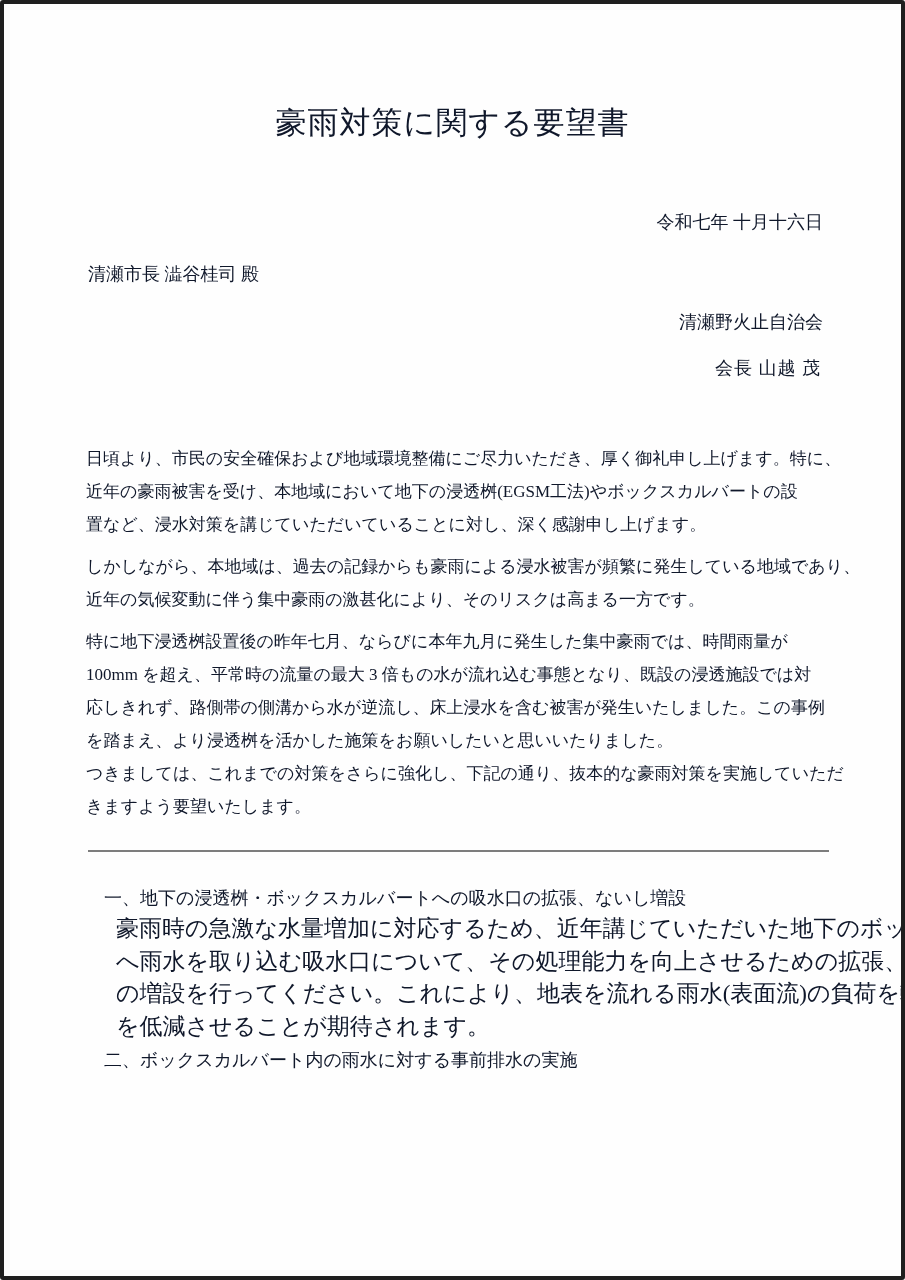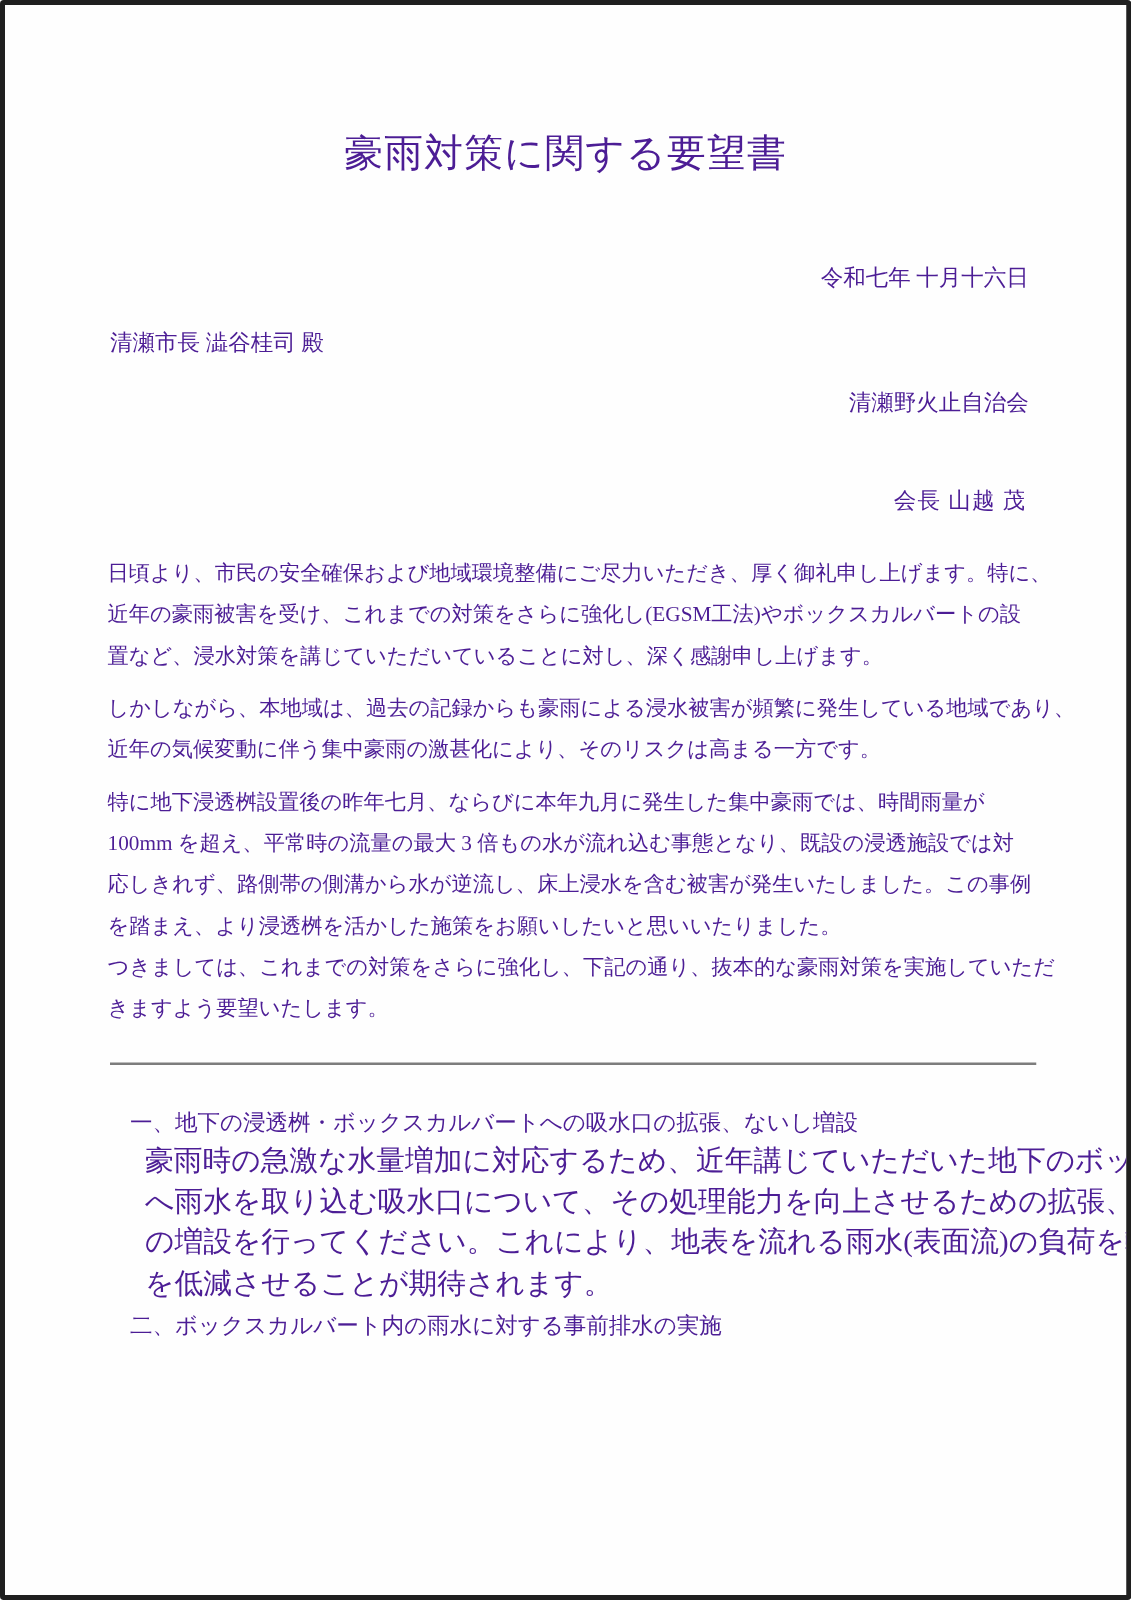--- a/index.html
+++ b/index.html
@@ -10,42 +10,42 @@
   .page {
     position: relative;
     width: 905px;
     height: 1280px;
     box-sizing: border-box;
     background: #fefefe;
     border: 4px solid #1f1f1f;
     border-radius: 3px;
     overflow: hidden;
     font-family: "Liberation Serif", "DejaVu Serif", serif;
-    color: #4c1d95;
+    color: #0f172a;
   }
   .abs { position: absolute; }
   .doc-title {
     top: 98px;
     left: 0;
     width: 100%;
     text-align: center;
     font-size: 31px;
     letter-spacing: 1px;
     line-height: 42px;
     white-space: pre;
   }
   .meta {
     font-size: 18px;
     line-height: 24px;
     white-space: pre;
   }
   .doc-date   { top: 206px; right: 78px; text-align: right; }
   .addressee  { top: 258px; left: 84px; }
   .sender-org { top: 306px; right: 78px; }
-  .sender-chair { top: 352px; right: 80px; letter-spacing: 1px; margin-top: 32px; }
+  .sender-chair { top: 352px; right: 80px; letter-spacing: 1px; }
   .body-para {
     left: 82px;
     font-size: 17px;
     line-height: 33px;
     white-space: pre;
     letter-spacing: 0px;
   }
   .para-1 { top: 438px; }
   .para-2 { top: 546px; }
   .para-3 { top: 621px; }
@@ -83,21 +83,21 @@
 
   <div class="abs meta doc-date">令和七年 十月十六日</div>
 
   <div class="abs meta addressee">清瀬市長 澁谷桂司 殿</div>
 
   <div class="abs meta sender-org">清瀬野火止自治会</div>
 
   <div class="abs meta sender-chair">会長 山越 茂</div>
 
   <div class="abs body-para para-1">日頃より、市民の安全確保および地域環境整備にご尽力いただき、厚く御礼申し上げます。特に、
-近年の豪雨被害を受け、これまでの対策をさらに強化し(EGSM工法)やボックスカルバートの設
+近年の豪雨被害を受け、本地域において地下の浸透桝(EGSM工法)やボックスカルバートの設
 置など、浸水対策を講じていただいていることに対し、深く感謝申し上げます。</div>
 
   <div class="abs body-para para-2">しかしながら、本地域は、過去の記録からも豪雨による浸水被害が頻繁に発生している地域であり、
 近年の気候変動に伴う集中豪雨の激甚化により、そのリスクは高まる一方です。</div>
 
   <div class="abs body-para para-3">特に地下浸透桝設置後の昨年七月、ならびに本年九月に発生した集中豪雨では、時間雨量が
 100mm を超え、平常時の流量の最大 3 倍もの水が流れ込む事態となり、既設の浸透施設では対
 応しきれず、路側帯の側溝から水が逆流し、床上浸水を含む被害が発生いたしました。この事例
 を踏まえ、より浸透桝を活かした施策をお願いしたいと思いいたりました。</div>
 

